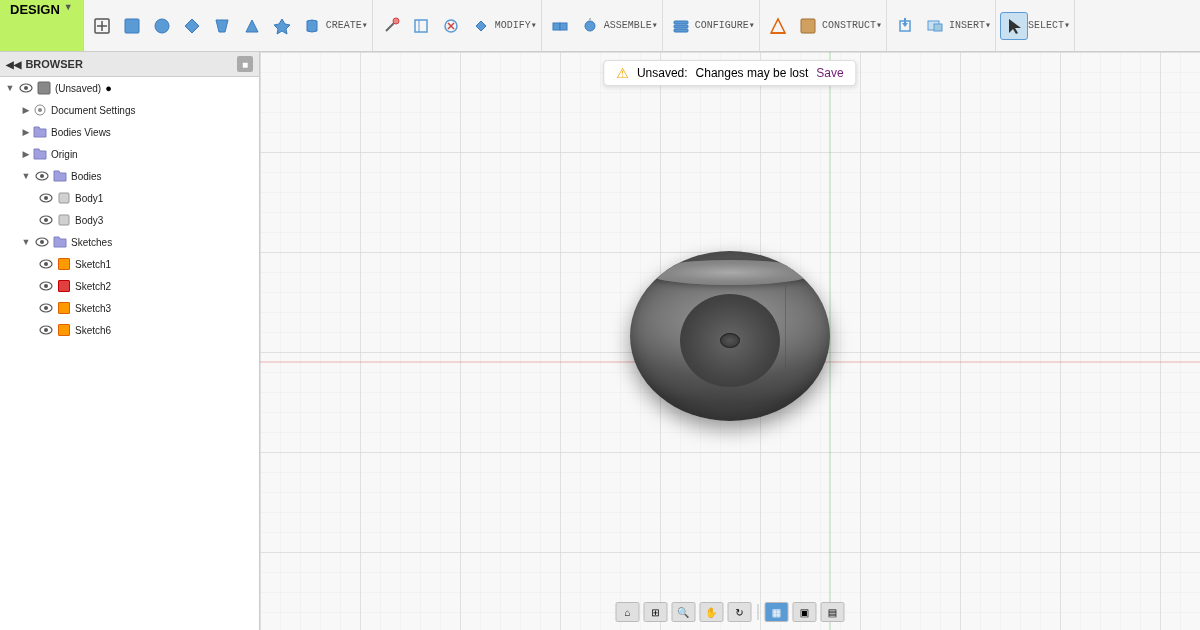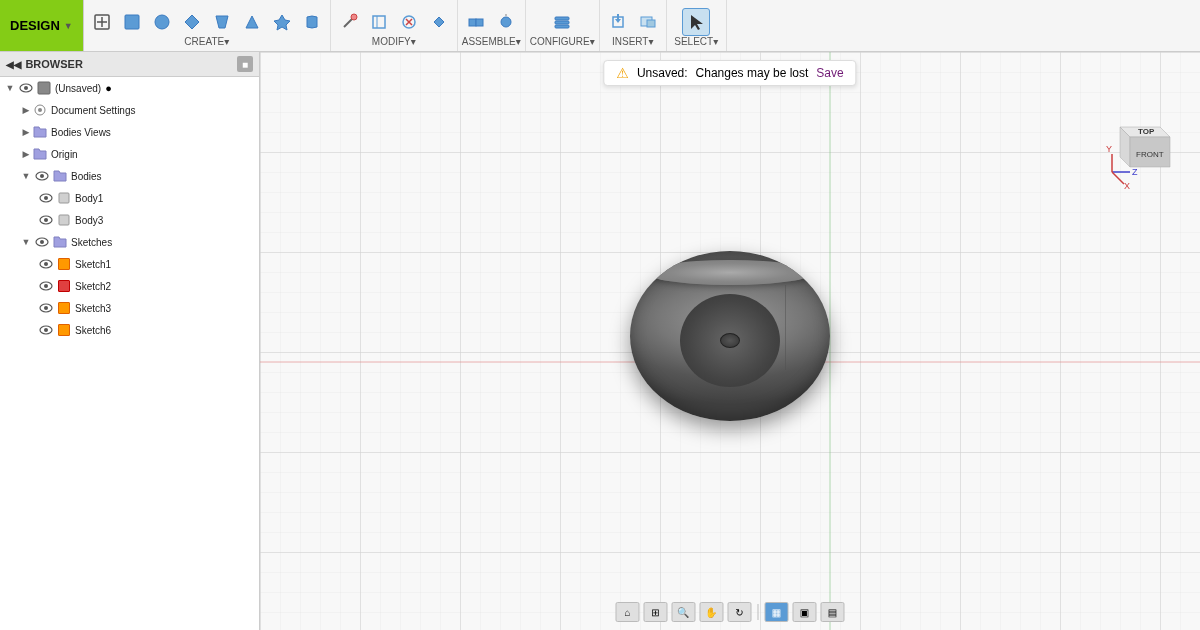--- a/index.html
+++ b/index.html
@@ -9,26 +9,27 @@
     #toolbar {
       height: 52px;
       background: #f5f5f5;
       border-bottom: 1px solid #ccc;
       display: flex;
       align-items: stretch;
       flex-shrink: 0;
     }
     .tb-section {
       display: flex;
-      flex-direction: column;
+      flex-direction: row;
       align-items: center;
       justify-content: flex-end;
       padding: 2px 4px;
       border-right: 1px solid #ddd;
       min-width: 60px;
+      font-family: Liberation Mono, monospace;
     }
     .tb-section-label {
       font-size: 10px;
       color: #555;
       margin-bottom: 2px;
     }
     .tb-icons {
       display: flex;
       gap: 2px;
       align-items: center;
@@ -39,24 +40,23 @@
       background: transparent;
       border: none;
       border-radius: 3px;
       cursor: pointer;
       display: flex;
       align-items: center;
       justify-content: center;
       font-size: 14px;
     }
     .tb-section-design {
-      background: #84cc16;
+      background: #bef264;
       padding: 2px 10px;
       display: flex;
-      align-items: center;
       gap: 4px;
       font-weight: bold;
       font-size: 13px;
       border-right: 1px solid #ccc;
       cursor: pointer;
     }
     .dropdown-arrow { font-size: 9px; color: #555; }
 
     
     #main {
@@ -399,20 +399,36 @@
         <svg width="20" height="20" viewBox="0 0 20 20">
             <rect x="3" y="5" width="14" height="3" fill="#5b9bd5" stroke="#3a7abf" stroke-width="1" rx="1"></rect>
             <rect x="3" y="9" width="14" height="3" fill="#5b9bd5" stroke="#3a7abf" stroke-width="1" rx="1"></rect>
             <rect x="3" y="13" width="14" height="3" fill="#5b9bd5" stroke="#3a7abf" stroke-width="1" rx="1"></rect>
           </svg>
       </button>
     </div>
     <div class="tb-section-label">CONFIGURE▾</div>
   </div>
 
+  <div class="tb-section">
+    <div class="tb-icons">
+      <button class="tb-btn">
+        <svg width="20" height="20" viewBox="0 0 20 20">
+            <path d="M3 17 L10 3 L17 17 Z" fill="none" stroke="#e06000" stroke-width="1.5"></path>
+            <line x1="3" y1="17" x2="17" y2="17" stroke="#e06000" stroke-width="1.5"></line>
+          </svg>
+      </button>
+      <button class="tb-btn">
+        <svg width="20" height="20" viewBox="0 0 20 20">
+            <rect x="3" y="3" width="14" height="14" fill="#d0a060" stroke="#a07030" stroke-width="1" rx="1"></rect>
+          </svg>
+      </button>
+    </div>
+    <div class="tb-section-label">CONSTRUCT▾</div>
+  </div>
 
 
   <div class="tb-section">
     <div class="tb-icons">
       <button class="tb-btn">
         <svg width="20" height="20" viewBox="0 0 20 20">
             <rect x="5" y="5" width="10" height="10" fill="none" stroke="#5b9bd5" stroke-width="1.5"></rect>
             <line x1="10" y1="2" x2="10" y2="8" stroke="#5b9bd5" stroke-width="2"></line>
             <polygon points="7,7 13,7 10,11" fill="#5b9bd5"></polygon>
           </svg>
@@ -663,39 +679,20 @@
         <div class="model-cylinder-outer">
           <div class="model-top-ring"></div>
           <div class="model-inner-cone">
             <div class="model-center-circle"></div>
           </div>
           <div class="model-side-line"></div>
         </div>
       </div>
     </div>
 
-    <div id="axis-indicator">
-      <svg width="80" height="80" viewBox="0 0 80 80">
-
-        <polygon points="20,15 60,15 70,25 30,25" fill="#e8e8e8" stroke="#aaa" stroke-width="0.5"></polygon>
-        <text x="38" y="22" font-size="8" font-weight="bold" fill="#333">TOP</text>
-
-        <polygon points="20,15 30,25 30,55 20,45" fill="#d8d8d8" stroke="#aaa" stroke-width="0.5"></polygon>
-
-        <polygon points="30,25 70,25 70,55 30,55" fill="#c8c8c8" stroke="#aaa" stroke-width="0.5"></polygon>
-        <text x="36" y="45" font-size="8" fill="#333">FRONT</text>
-
-        <line x1="12" y1="60" x2="30" y2="60" stroke="#4040cc" stroke-width="1.5"></line>
-        <text x="32" y="63" font-size="9" fill="#4040cc">Z</text>
-        <line x1="12" y1="60" x2="12" y2="42" stroke="#cc4040" stroke-width="1.5"></line>
-        <text x="6" y="40" font-size="9" fill="#cc4040">Y</text>
-        <line x1="12" y1="60" x2="24" y2="72" stroke="#cc4040" stroke-width="1.5"></line>
-        <text x="24" y="77" font-size="9" fill="#cc4040">X</text>
-      </svg>
-    </div>
 
     <div id="bottom-toolbar">
       <button class="bottom-btn">⌂</button>
       <button class="bottom-btn">⊞</button>
       <button class="bottom-btn">🔍</button>
       <button class="bottom-btn">✋</button>
       <button class="bottom-btn">↻</button>
       <div style="width:1px;height:16px;background:#bbb;margin:0 2px;"></div>
       <button class="bottom-btn" style="background:#5b9bd5;color:white;">▦</button>
       <button class="bottom-btn">▣</button>

